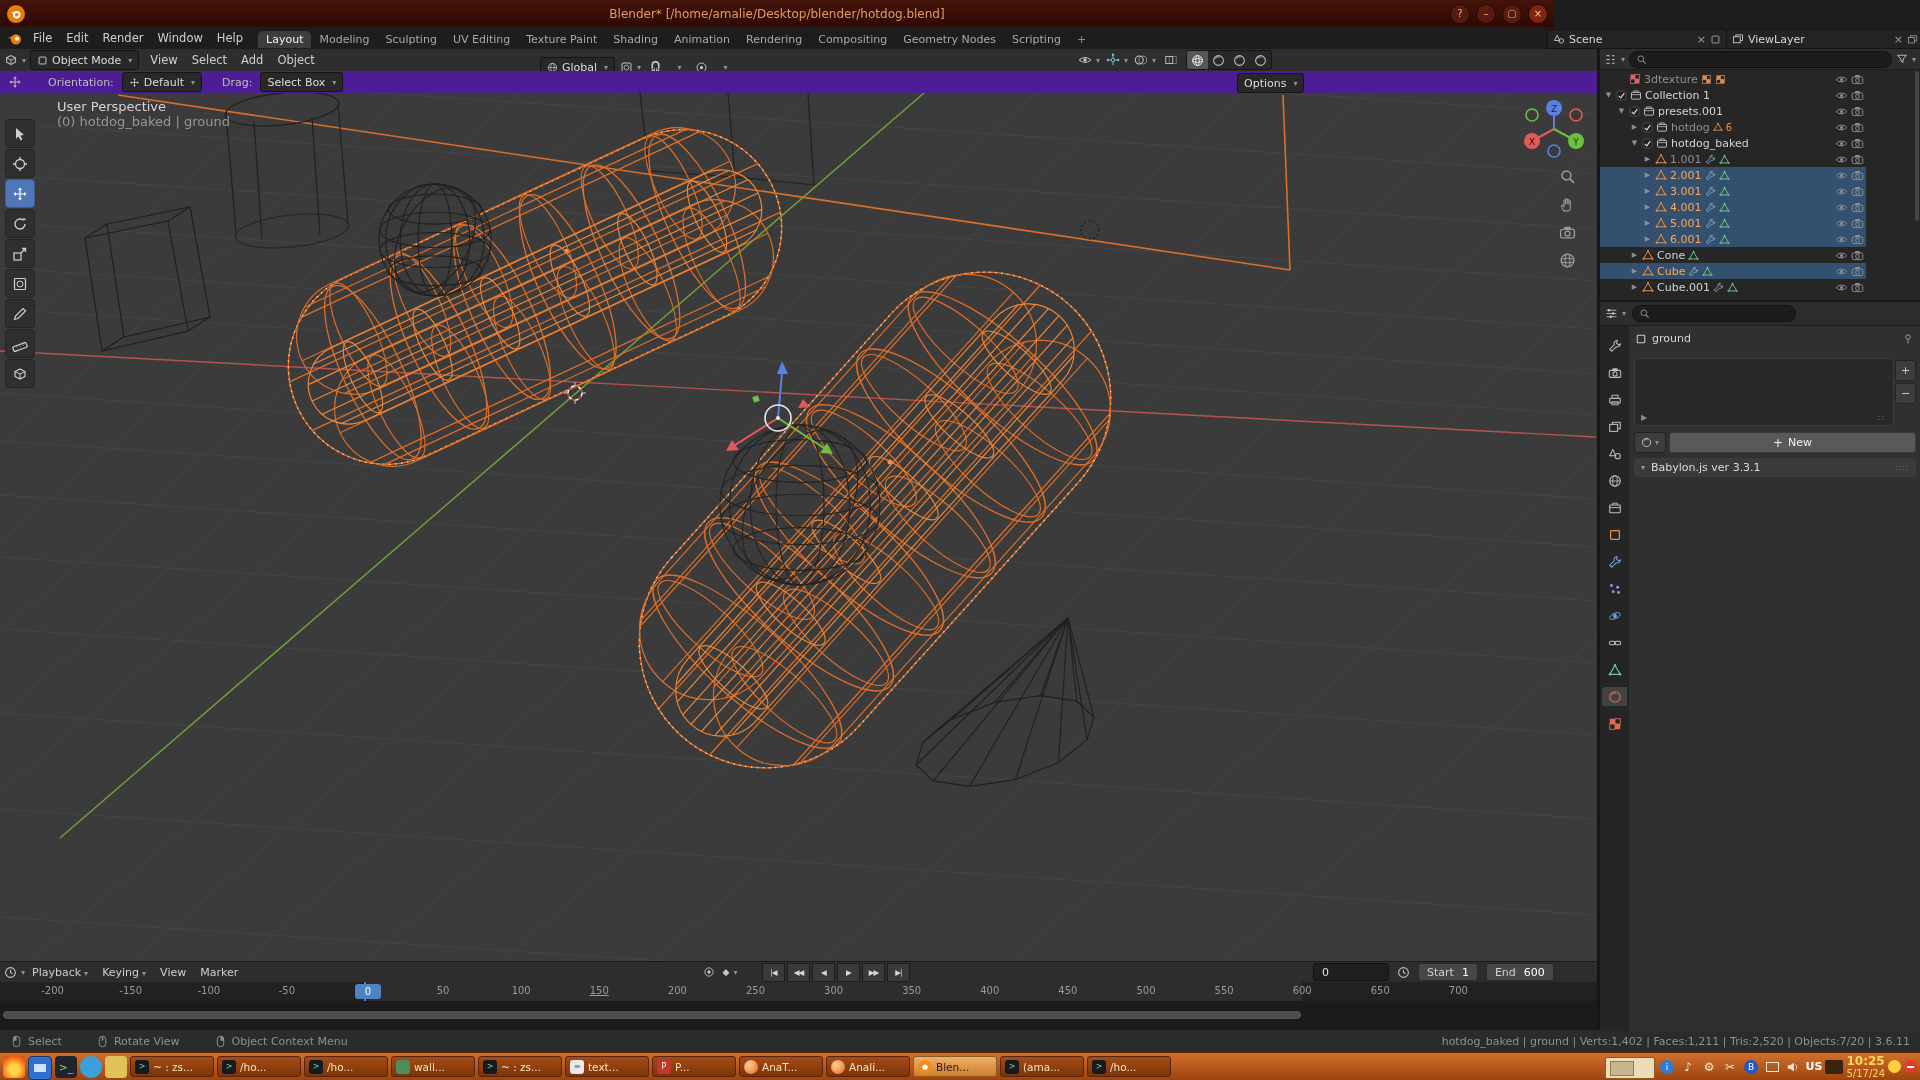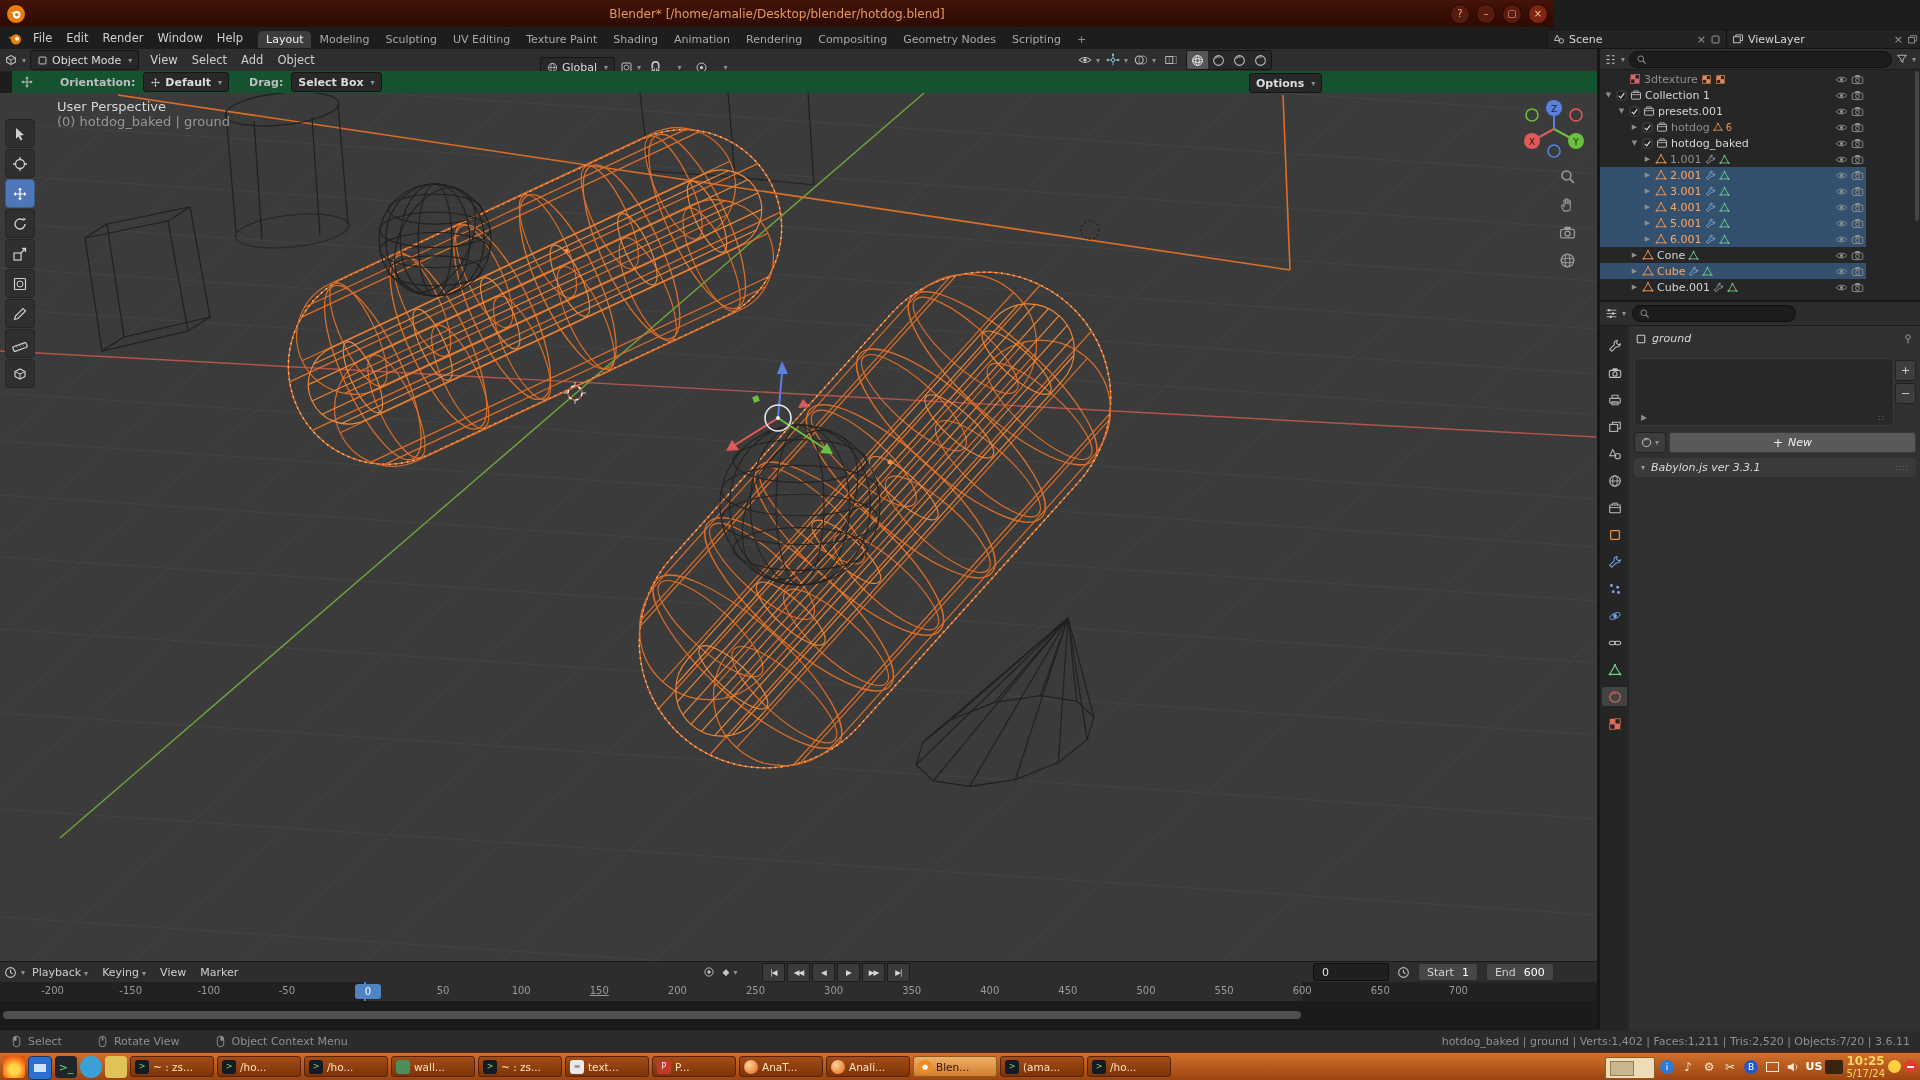--- a/index.html
+++ b/index.html
@@ -20,21 +20,21 @@
   
   #topbar{left:0;top:27px;width:1920px;height:22px;background:#1d1d1d;display:flex;align-items:center;border-bottom:1px solid #131313;}
   .menu-item{padding:1px 7px;color:#cfcfcf;font-size:11.5px;border-radius:3px;}
   .wtab{padding:2px 8px;color:#a8a8a8;font-size:11px;border-radius:5px 5px 0 0;margin-top:3px;}
   .wtab.active{background:#3d3d3d;color:#efefef;}
   .wtab.add{color:#8f8f8f;}
   .selwidget{background:#232323;border:1px solid #141414;border-radius:3px;height:18px;display:flex;align-items:center;gap:4px;padding:0 5px;font-size:11px;color:#d6d6d6;}
 
   
   #viewhdr{left:0;top:49px;width:1597px;height:22px;background:#2e2e2e;border-bottom:1px solid #222;}
-  #toolsettings{left:12px;top:71px;width:1597px;height:22px;background:#14532d;border-bottom:1px solid #1f1f1f;font-weight:bold;}
+  #toolsettings{left:0;top:71px;width:1597px;height:22px;background:#4c1d95;border-bottom:1px solid #1f1f1f;}
   .dd{background:#282828;border:1px solid #151515;border-radius:3px;padding:0 6px;display:inline-flex;align-items:center;gap:4px;color:#dcdcdc;font-size:11px;height:18px;}
   .ibtn{height:18px;min-width:18px;display:inline-flex;align-items:center;justify-content:center;border-radius:3px;gap:1px;color:#c5c5c5;}
   .seg{display:inline-flex;background:#282828;border:1px solid #151515;border-radius:3px;overflow:hidden;}
   .seg>span{width:21px;height:18px;display:flex;align-items:center;justify-content:center;color:#bdbdbd;}
   .seg>span.active{background:#565656;color:#fff;}
   .hlabel{color:#bdbdbd;font-size:11px;}
 
   
   #viewport{left:0;top:93px;width:1597px;height:868px;background:#3b3b3b;overflow:hidden;}
   #vp{position:absolute;left:0;top:0;}
@@ -80,21 +80,21 @@
   .orow.sel{background:#33506e;}
   .disc{width:9px;font-size:7px;color:#8f8f8f;text-align:center;flex:none;}
   .obadge{color:#e8914a;font-size:10px;}
   #ol-scroll{position:absolute;right:1px;top:22px;width:4px;height:150px;background:#454545;border-radius:2px;}
 
   #props{position:absolute;left:0;top:251px;width:320px;height:729px;background:#303030;border-top:2px solid #191919;}
   #pr-hdr{position:absolute;left:0;top:0;width:320px;height:24px;background:#2d2d2d;display:flex;align-items:center;gap:6px;padding:0 5px;box-sizing:border-box;border-bottom:1px solid #1c1c1c;}
   #ptabs{position:absolute;left:0;top:24px;width:29px;bottom:0;background:#252525;display:flex;flex-direction:column;align-items:center;padding-top:10px;gap:8px;}
   .ptab{width:25px;height:19px;display:flex;align-items:center;justify-content:center;border-radius:3px 0 0 3px;}
   .ptab.active{background:#434343;}
-  #pr-content{position:absolute;left:29px;top:24px;right:0;bottom:0;font-style:italic;}
+  #pr-content{position:absolute;left:29px;top:24px;right:0;bottom:0;}
   #slotbox{position:absolute;left:5px;top:32px;width:258px;height:66px;background:#282828;border:1px solid #3c3c3c;border-radius:4px;}
   .sqbtn{width:19px;height:19px;background:#3d3d3d;border:1px solid #222;border-radius:3px;display:flex;align-items:center;justify-content:center;color:#cfcfcf;font-size:11px;}
   #newbtn{background:#595959;border:1px solid #3a3a3a;border-radius:3px;height:19px;display:flex;align-items:center;justify-content:center;gap:5px;color:#f0f0f0;font-size:11px;flex:1;}
   #babylon{position:absolute;left:5px;top:132px;width:282px;height:19px;background:#3a3a3a;border-radius:4px;display:flex;align-items:center;gap:6px;padding:0 7px;box-sizing:border-box;font-size:11px;color:#dcdcdc;}
   .gripdots{color:#6f6f6f;font-size:9px;letter-spacing:1px;}
 
   
   #taskbar{left:0;top:1052px;width:1920px;height:28px;background:linear-gradient(#d2702c,#9c4410);border-top:1px solid #5d2506;display:flex;align-items:flex-start;gap:3px;padding:0 3px;box-sizing:border-box;}
   .lch{width:22px;height:22px;margin-top:3px;border-radius:4px;display:flex;align-items:center;justify-content:center;font-size:11px;flex:none;}
   .tk-btn{width:84px;height:21px;margin-top:3px;background:linear-gradient(#a44c16,#7c3407);border:1px solid #58230a;border-radius:3px;display:flex;align-items:center;gap:4px;padding:0 4px;color:#ffe2bd;font-size:10.5px;overflow:hidden;white-space:nowrap;flex:none;box-sizing:border-box;}

